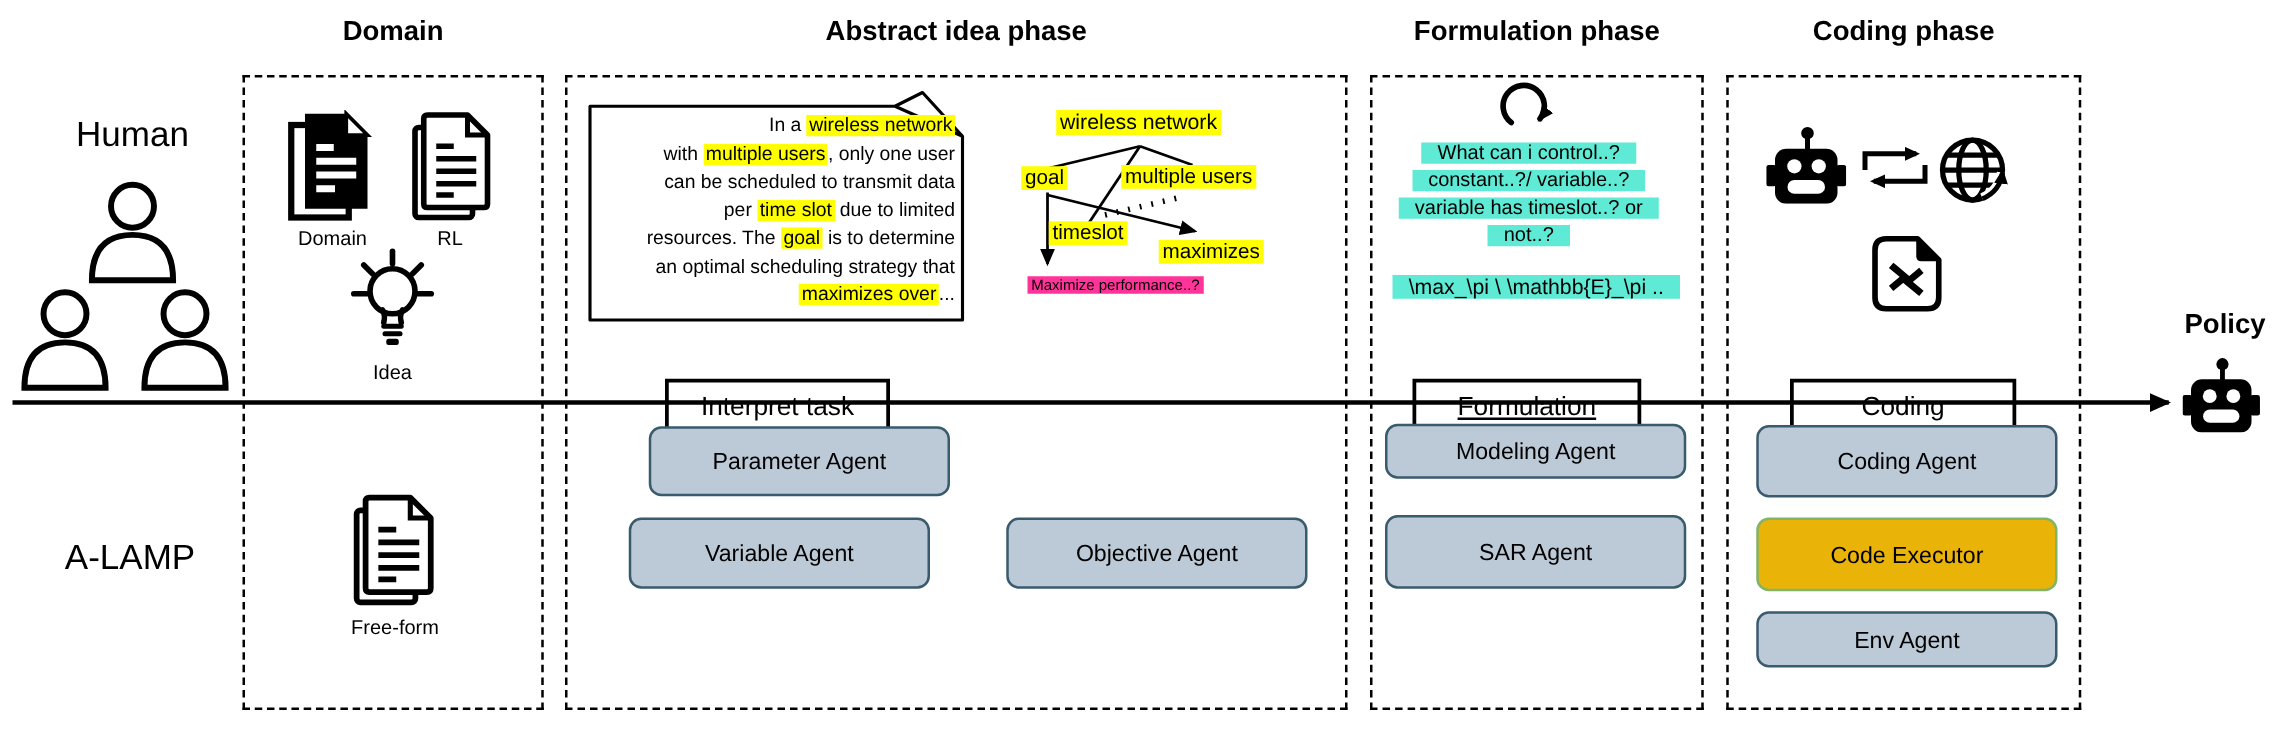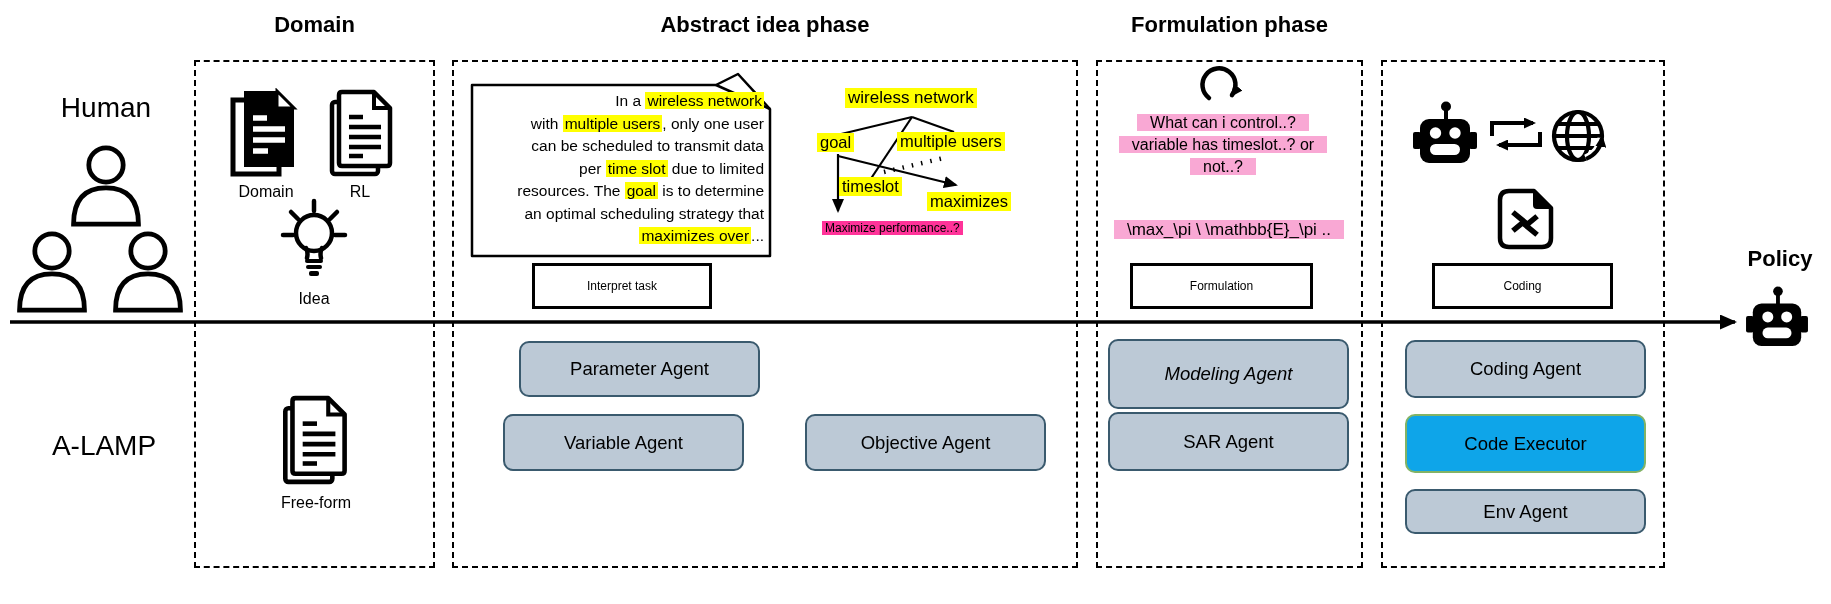--- a/index.html
+++ b/index.html
@@ -3,28 +3,28 @@
 <meta charset="utf-8">
 <style>
   html,body{margin:0;padding:0;background:#fff;}
   .canvas{position:relative;width:1831px;height:604px;background:#fff;overflow:hidden;
           font-family:"Liberation Sans",sans-serif;color:#000;}
   .phase-title{position:absolute;top:12px;font-size:22px;font-weight:bold;text-align:center;}
   .dashed-box{position:absolute;top:60px;height:508px;border:2px dashed #000;box-sizing:border-box;background:transparent;}
   .row-label{position:absolute;font-size:28px;text-align:center;}
   .icon-label{position:absolute;font-size:16px;text-align:center;}
   .label-box{position:absolute;height:46px;border:3px solid #000;background:#fff;box-sizing:border-box;
-             display:flex;align-items:center;justify-content:center;font-size:12px;}
+             display:flex;align-items:center;justify-content:center;font-size:21px;margin-top:40px;}
   .agent{position:absolute;width:241px;border-radius:10px;border:2px solid #3a5a6e;background:#bcc9d6;
          box-sizing:border-box;display:flex;align-items:center;justify-content:center;font-size:18.5px;}
-  .agent.green{background:#0ea5e9;border-color:#82b366;}
+  .agent.green{background:#eab308;border-color:#82b366;}
   .note-text{position:absolute;left:478px;top:90px;width:286px;text-align:right;
              font-size:15.5px;line-height:22.5px;}
   .hl-y{background:#ffff00;padding:0 2px;}
-  .hl-p{background:#f9a8d4;padding:0 13px;}
+  .hl-p{background:#5eead4;padding:0 13px;}
   .gnode{position:absolute;font-size:16.5px;background:#ffff00;padding:0 3px;white-space:nowrap;}
   .gq{position:absolute;font-size:12px;background:#ff3399;padding:0 3px;white-space:nowrap;}
   .fq-block{position:absolute;left:1097px;top:112px;width:252px;text-align:center;
             font-size:16px;line-height:21.5px;}
   .fq-block div{margin-bottom:0.5px;}
   .math-line{position:absolute;left:1107px;top:220px;width:244px;text-align:center;font-size:17px;}
   svg{position:absolute;overflow:visible;}
   .nopointer{pointer-events:none;}
 </style>
 </head>
@@ -70,20 +70,21 @@
       <symbol id="person-sym" viewBox="0 0 76 88">
         <circle cx="38" cy="22" r="18" fill="#fff" stroke="#000" stroke-width="5"></circle>
         <path d="M 4 84 C 4 56 18 46 38 46 C 58 46 72 56 72 84 Z" fill="#fff" stroke="#000" stroke-width="5"></path>
       </symbol>
     </defs>
   </svg>
 
   <div class="phase-title" style="left:194px;width:241px;">Domain</div>
   <div class="phase-title" style="left:452px;width:626px;">Abstract idea phase</div>
   <div class="phase-title" style="left:1096px;width:267px;">Formulation phase</div>
+  <div class="phase-title" style="left:1381px;width:284px;">Coding phase</div>
 
   <div class="dashed-box" style="left:194px;width:241px;"></div>
   <div class="dashed-box" style="left:452px;width:626px;"></div>
   <div class="dashed-box" style="left:1096px;width:267px;"></div>
   <div class="dashed-box" style="left:1381px;width:284px;"></div>
 
   <div class="row-label" style="left:40px;top:92px;width:132px;">Human</div>
   <div class="row-label" style="left:28px;top:430px;width:152px;">A-LAMP</div>
 
   <svg class="nopointer" style="left:0;top:0;" width="1831" height="604">
@@ -153,33 +154,34 @@
     </g>
   </svg>
   <span class="gnode" style="left:845px;top:88px;font-size:17px;">wireless network</span>
   <span class="gnode" style="left:817px;top:133px;">goal</span>
   <span class="gnode" style="left:897px;top:132px;">multiple users</span>
   <span class="gnode" style="left:839px;top:177px;">timeslot</span>
   <span class="gnode" style="left:927px;top:192px;">maximizes</span>
   <span class="gq" style="left:822px;top:221px;">Maximize performance..?</span>
 
   <div class="label-box" style="left:532px;top:263px;width:180px;">Interpret task</div>
-  <div class="label-box" style="left:1130px;top:263px;width:183px;">Formulation</div>
+  <div class="label-box" style="left:1130px;top:263px;width:183px;text-decoration:underline;">Formulation</div>
   <div class="label-box" style="left:1432px;top:263px;width:181px;">Coding</div>
 
   <svg class="nopointer" style="left:1196px;top:62px;" width="52" height="50" viewBox="0 0 52 50">
     <defs>
       <marker id="arrL" markerWidth="13" markerHeight="11" refX="10" refY="5.5" orient="auto" markerUnits="userSpaceOnUse">
         <path d="M0,0 L13,5.5 L0,11 Z" fill="#000"></path>
       </marker>
     </defs>
     <path d="M 13 36 A 16.5 16.5 0 1 1 36 33" fill="none" stroke="#000" stroke-width="4.5" stroke-linecap="round" marker-end="url(#arrL)"></path>
   </svg>
   <div class="fq-block">
     <div><span class="hl-p">What can i control..?</span></div>
+    <div><span class="hl-p">constant..?/ variable..?</span></div>
     <div><span class="hl-p">variable has timeslot..? or</span></div>
     <div><span class="hl-p">not..?</span></div>
   </div>
   <div class="math-line"><span class="hl-p">\max_\pi \ \mathbb{E}_\pi ..</span></div>
 
   <svg style="left:1413px;top:101px;" width="64" height="62">
       <use href="#robot-sym" width="64" height="62"></use>
     </svg>
   <svg style="left:1487px;top:112px;" width="58" height="44" viewBox="0 0 58 44">
     <defs>
@@ -206,21 +208,21 @@
     <path d="M 37 2 L 56 21 L 41 21 Q 37 21 37 17 Z" fill="#000"></path>
     <g stroke="#000" stroke-width="5.5" fill="none" stroke-linecap="square">
       <path d="M 19 26 L 28 33.5 L 19 41"></path>
       <path d="M 39 30 L 30 37.5 L 39 45"></path>
     </g>
   </svg>
 
   <div class="agent" style="left:503px;top:341px;height:56px;margin-left:16px;">Parameter Agent</div>
   <div class="agent" style="left:503px;top:414px;height:57px;">Variable Agent</div>
   <div class="agent" style="left:805px;top:414px;height:57px;">Objective Agent</div>
-  <div class="agent" style="left:1108px;top:339px;height:70px;font-style:italic;">Modeling Agent</div>
+  <div class="agent" style="left:1108px;top:339px;height:44px;">Modeling Agent</div>
   <div class="agent" style="left:1108px;top:412px;height:59px;">SAR Agent</div>
   <div class="agent" style="left:1405px;top:340px;height:58px;">Coding Agent</div>
   <div class="agent green" style="left:1405px;top:414px;height:59px;">Code Executor</div>
   <div class="agent" style="left:1405px;top:489px;height:45px;">Env Agent</div>
 
   <svg class="nopointer" style="left:0;top:0;" width="1831" height="604">
     <defs>
       <marker id="arrM" markerWidth="17" markerHeight="15" refX="15" refY="7.5" orient="auto" markerUnits="userSpaceOnUse">
         <path d="M0,0 L17,7.5 L0,15 Z" fill="#000"></path>
       </marker>

